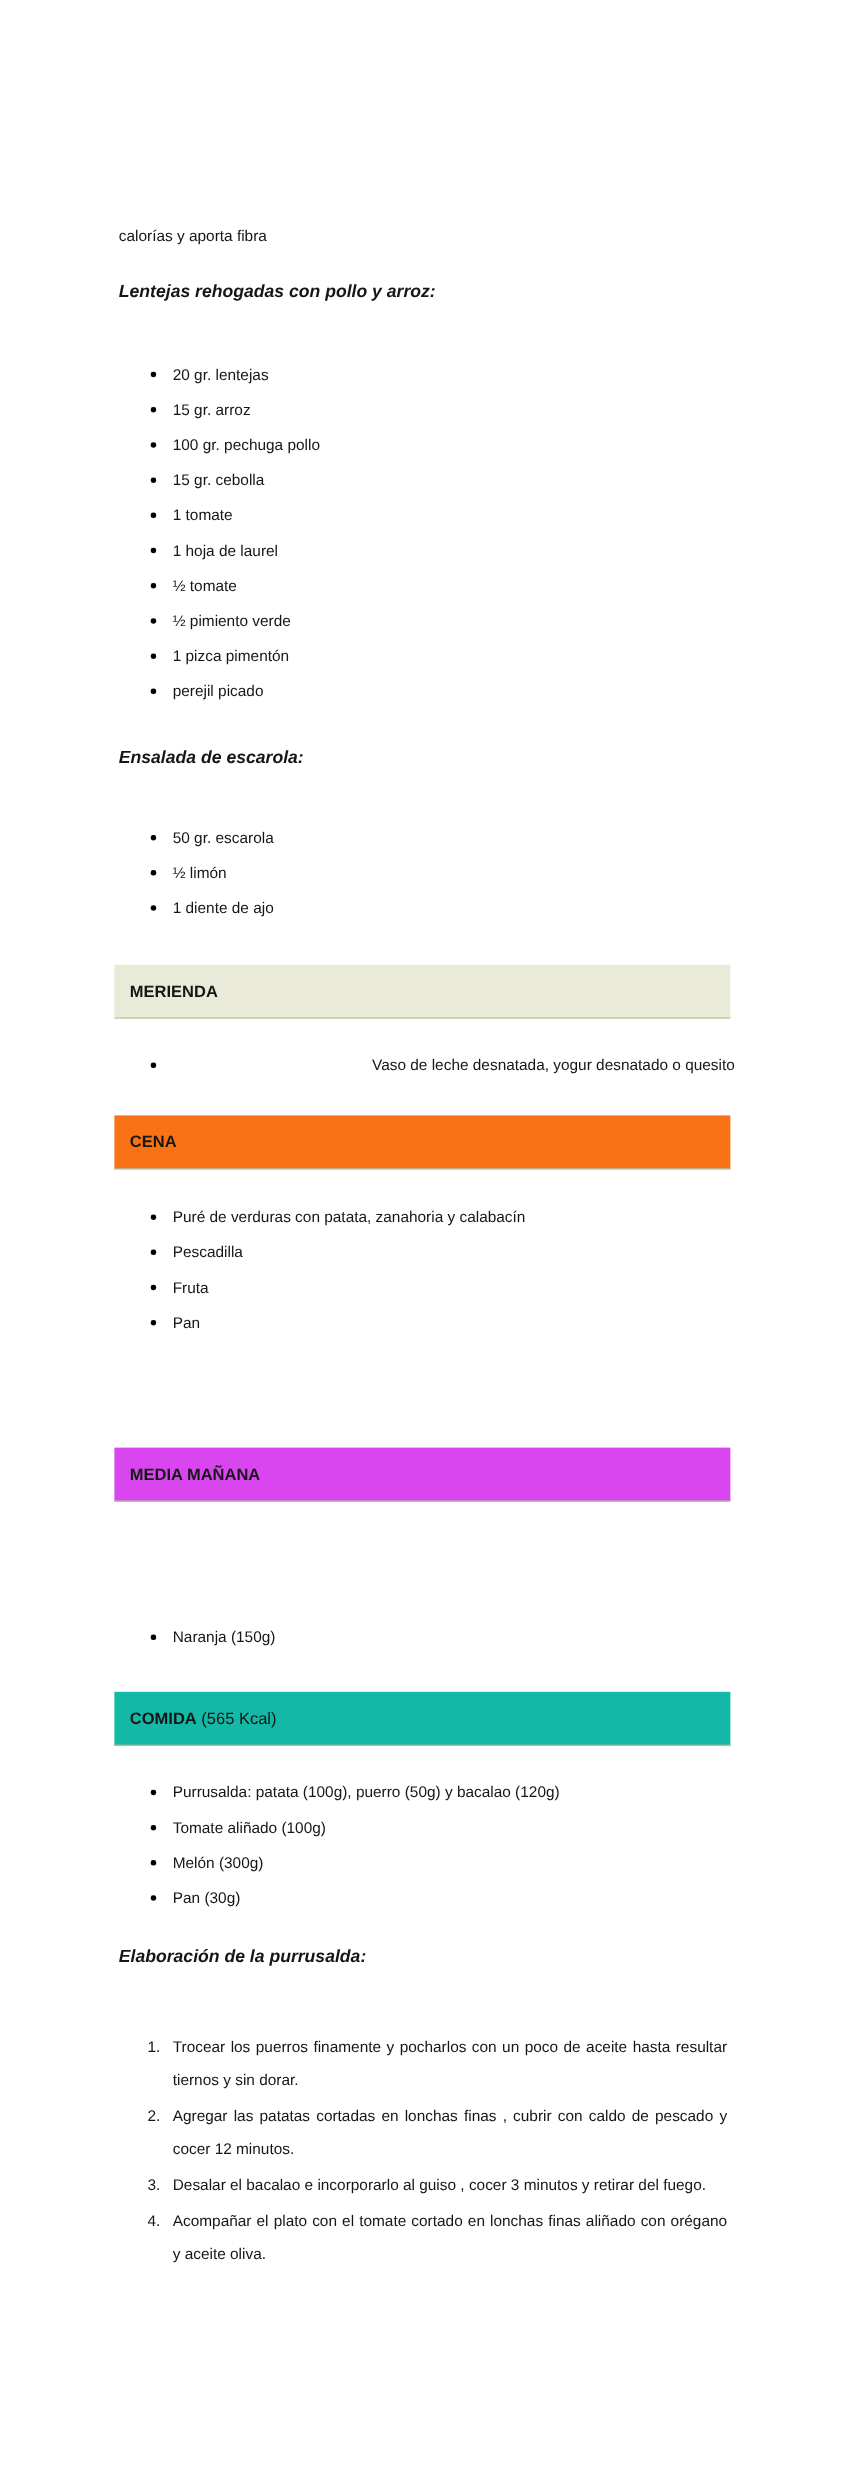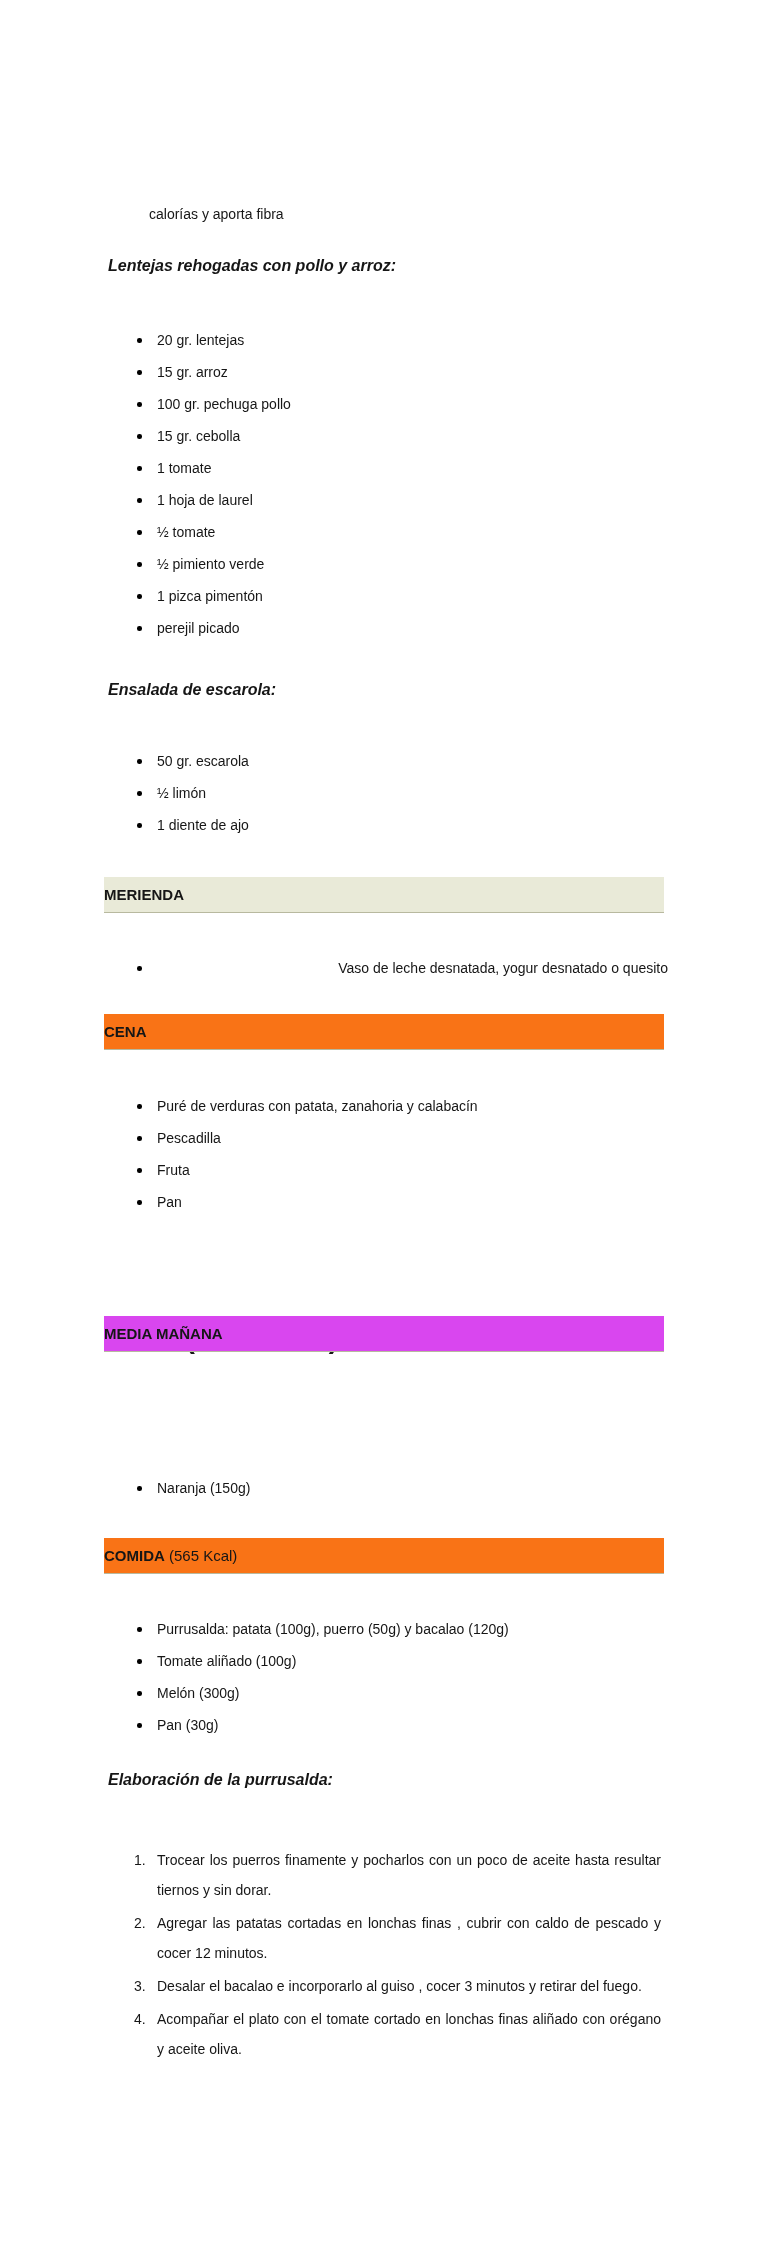--- a/index.html
+++ b/index.html
@@ -11,21 +11,20 @@
     color: #161616;
     font-family: "Liberation Sans", "DejaVu Sans", sans-serif;
     position: relative;
     overflow: hidden;
   }
   .abs { position: absolute; left: 108px; }
 
   .para {
     font-size: 14px;
     line-height: 20px;
-    margin-left: 41px;
   }
 
   .recipe-title {
     font-size: 16px;
     font-weight: bold;
     font-style: italic;
   }
 
   ul.blist {
     list-style: none;
@@ -48,26 +47,26 @@
     width: 4.5px;
     height: 4.5px;
     background: #000;
     border-radius: 50%;
   }
 
   .band {
     position: absolute;
     left: 104px;
     width: 560px;
-    height: 36px;
+    height: 49px;
     background: #e9ead8;
     border-bottom: 1px solid #b8b99f;
     display: flex;
     align-items: center;
-    padding-left: 0;
+    padding-left: 14px;
     font-size: 15px;
   }
   .band .label { font-weight: bold; white-space: pre; }
   .band .suffix { font-weight: normal; white-space: pre; }
 
   .day-heading {
     font-size: 29px;
     font-weight: bold;
     line-height: 42px;
     white-space: nowrap;
@@ -149,21 +148,21 @@
 
 <div class="band" style="top: 1316px; background: #d946ef; border-bottom-color: rgb(184, 185, 159);">
   <span class="label">MEDIA MAÑANA</span>
     <span class="suffix"></span>
 </div>
 
 <ul class="abs blist" style="top:1479px;">
   <li>Naranja (150g)</li>
 </ul>
 
-<div class="band" style="top: 1538px; background: #f97316; border-bottom-color: rgb(184, 185, 159);">
+<div class="band" style="top: 1538px; background: #14b8a6; border-bottom-color: rgb(184, 185, 159);">
   <span class="label">COMIDA</span>
     <span class="suffix"> (565 Kcal)</span>
 </div>
 
 <ul class="abs blist" style="top:1620px;">
   <li>Purrusalda: patata (100g), puerro (50g) y bacalao (120g)</li>
   <li>Tomate aliñado (100g)</li>
   <li>Melón (300g)</li>
   <li>Pan (30g)</li>
 </ul>

